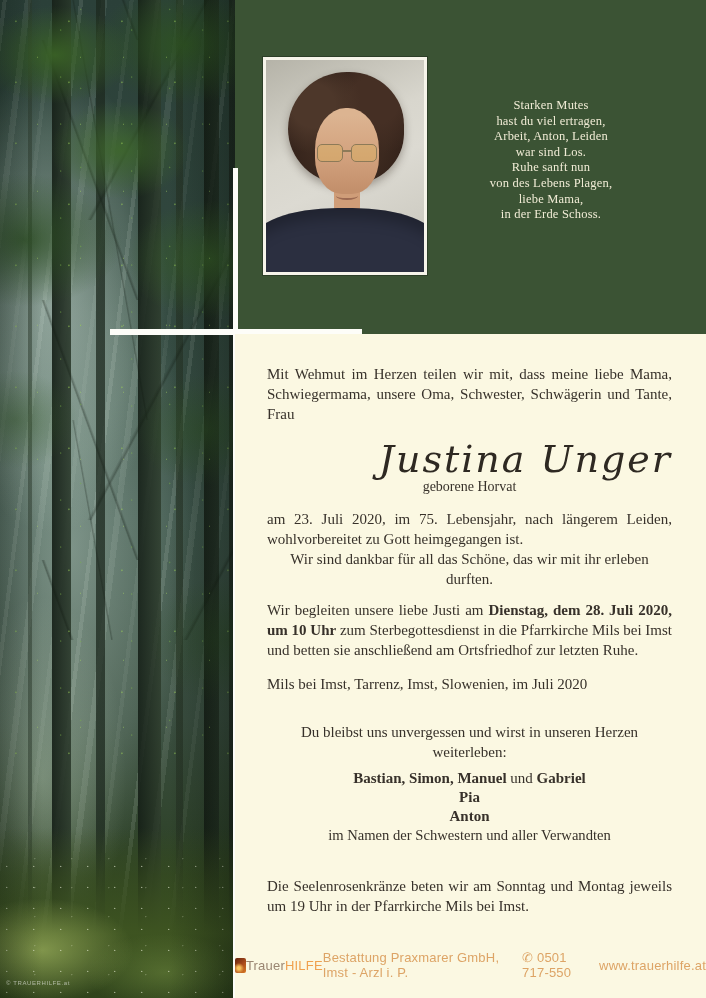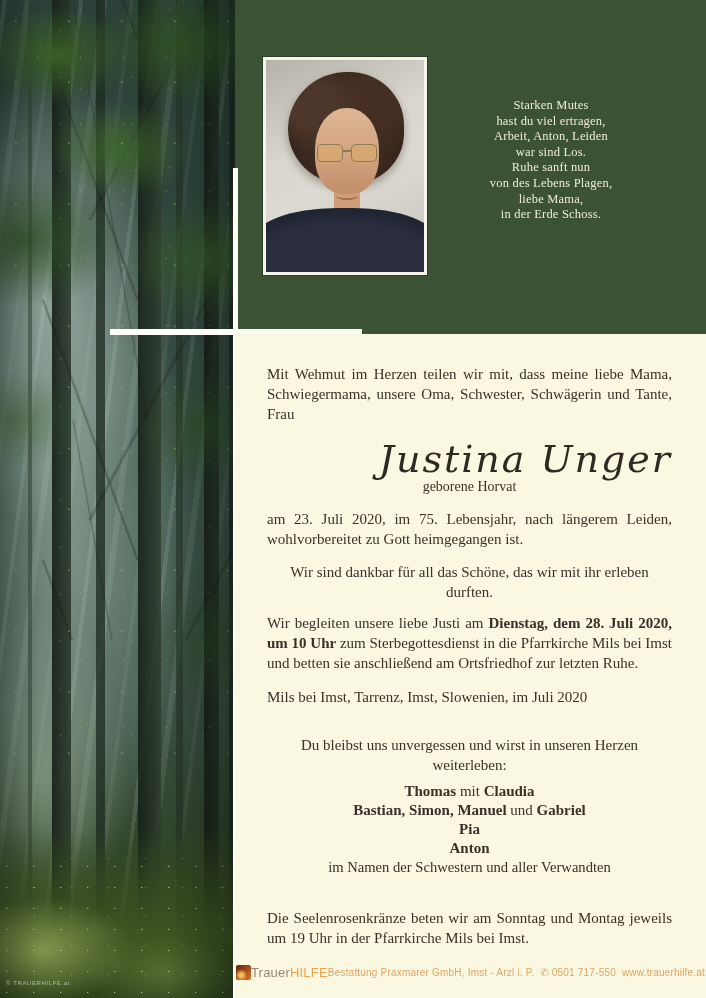--- a/index.html
+++ b/index.html
@@ -109,41 +109,41 @@
   
   .cream-block { position:absolute; left:235px; top:334px; width:471px; height:664px;
     background:#fbf8e2; color:#37312a; }
   .content { padding:30px 34px 0 32px; }
   .content p { font-size:15px; line-height:20px; }
   .just { text-align:justify; }
   .deceased-name { margin-top:13px; text-align:right; font-family:"DejaVu Serif",serif; font-style:italic;
     font-size:38px; line-height:44px; letter-spacing:2px; color:#2e2922; }
   .maiden { text-align:center; font-size:14px; line-height:16px; margin-top:-2px; }
   .death-par { margin-top:14px; }
-  .thanks { margin-top:13px; text-align:center; font-size:14.6px; }
+  .thanks { text-align:center; font-size:14.6px; }
   .funeral { margin-top:11px; }
   .places { margin-top:14px; }
   .remembrance { margin-top:28px; text-align:center; font-size:14.6px; }
   .family { margin-top:7px; text-align:center; font-size:15px; line-height:19px; }
   .family .b { font-weight:bold; }
   .family-note { font-size:14.6px; }
   .rosary { margin-top:31px; }
   b, .b { font-weight:bold; }
 
   
   .footer { position:absolute; left:0; bottom:18px; width:100%; display:flex; align-items:center;
     justify-content:center; font-family:"Liberation Sans",sans-serif; }
   .logo-icon { display:inline-block; width:15px; height:15px; border-radius:2px;
     background:
       radial-gradient(circle at 35% 68%, #f7c05a 12%, rgba(247,192,90,0) 42%),
       linear-gradient(135deg,#63230e 0%,#a8491a 52%,#d97a24 100%); }
   .brand { font-size:13px; letter-spacing:.2px; }
   .brand-trauer { color:#9a8672; }
   .brand-hilfe { color:#f0a14e; }
-  .foot-small { font-size:10px; color:#dda466; letter-spacing:.2px; }
+  .foot-small { font-size:13px; color:#dda466; letter-spacing:.2px; }
   .foot-gap { margin-left:6px; }
 </style>
 </head>
 <body>
 
 <div class="page">
 
   <div class="forest">
     <div class="f-mist"></div>
     <div class="f-beams"></div>
@@ -199,21 +199,20 @@
 
       <p class="thanks">Wir sind dankbar für all das Schöne, das wir mit ihr erleben durften.</p>
 
       <p class="just funeral"><span>Wir begleiten unsere liebe Justi am </span><b>Dienstag, dem 28. Juli 2020, um 10 Uhr</b><span> zum Sterbegottesdienst in die Pfarrkirche Mils bei Imst und betten sie anschließend am Ortsfriedhof zur letzten Ruhe.</span></p>
 
       <p class="places">Mils bei Imst, Tarrenz, Imst, Slowenien, im Juli 2020</p>
 
       <p class="remembrance">Du bleibst uns unvergessen und wirst in unseren Herzen weiterleben:</p>
 
       <div class="family">
-        <div><span class="b">Thomas</span><span> mit </span><span class="b">Claudia</span></div>
         <div><span class="b">Bastian, Simon, Manuel</span><span> und </span><span class="b">Gabriel</span></div>
         <div><span class="b">Pia</span></div>
         <div><span class="b">Anton</span></div>
         <div class="family-note">im Namen der Schwestern und aller Verwandten</div>
       </div>
 
       <p class="just rosary">Die Seelenrosenkränze beten wir am Sonntag und Montag jeweils um 19 Uhr in der Pfarrkirche Mils bei Imst.</p>
     </div>
 
     <div class="footer">

